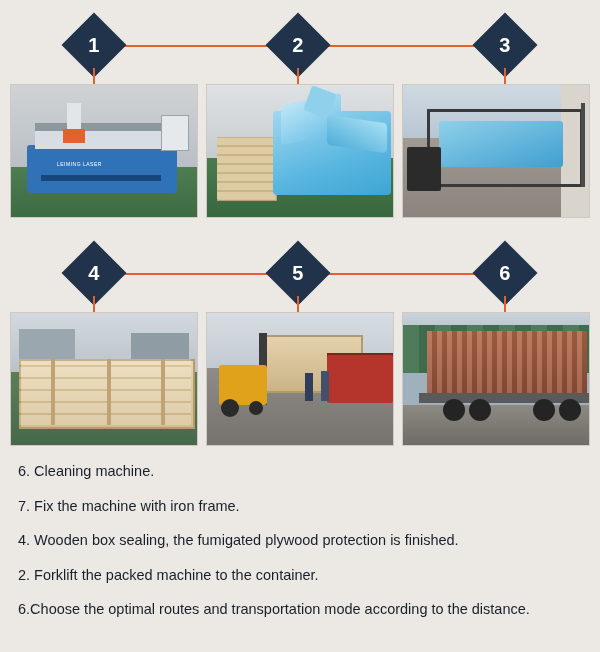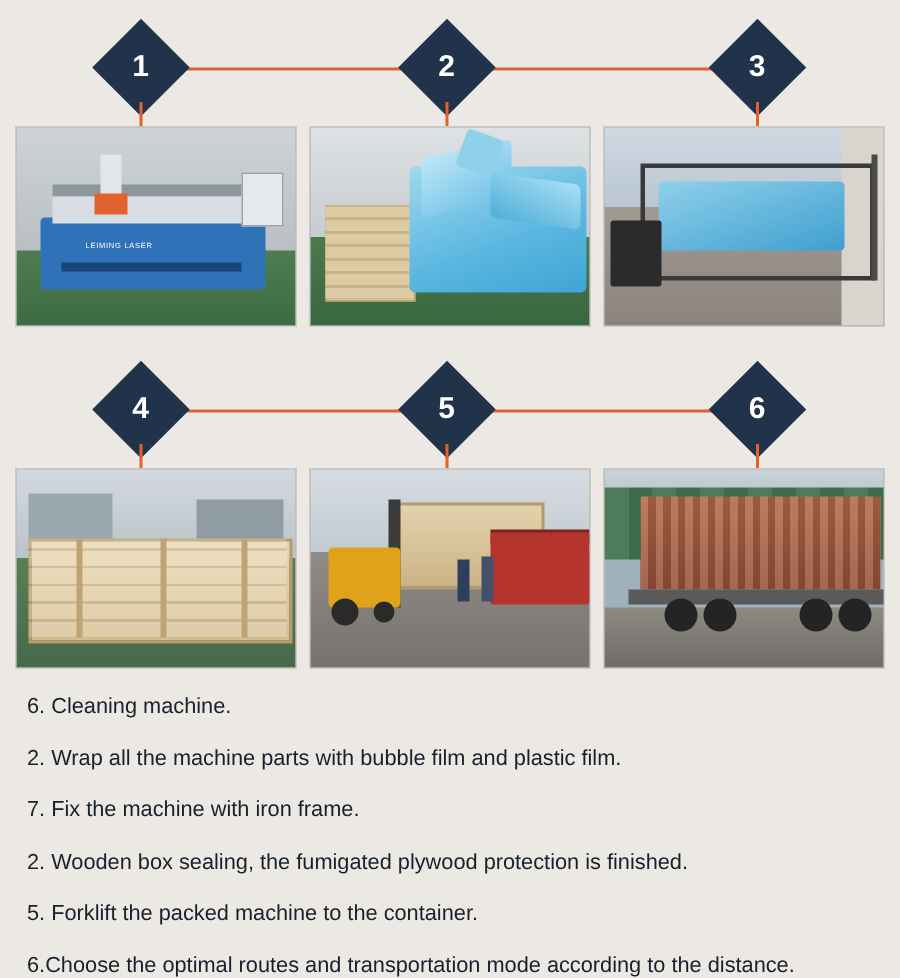--- a/index.html
+++ b/index.html
@@ -302,20 +302,19 @@
         <div class="obj p6-w2"></div>
         <div class="obj p6-w3"></div>
         <div class="obj p6-w4"></div>
       </div>
 
     </div>
   </div>
 
   <div class="captions">
     <div class="caption">6. Cleaning machine.</div>
-    <div class="caption">2. Wrap all the machine parts with bubble film and plastic film.</div>
     <div class="caption">7. Fix the machine with iron frame.</div>
-    <div class="caption">2. Wooden box sealing, the fumigated plywood protection is finished.</div>
-    <div class="caption">5. Forklift the packed machine to the container.</div>
+    <div class="caption">4. Wooden box sealing, the fumigated plywood protection is finished.</div>
+    <div class="caption">2. Forklift the packed machine to the container.</div>
     <div class="caption">6.Choose the optimal routes and transportation mode according to the distance.</div>
   </div>
 
 </div>
 
 </body></html>

